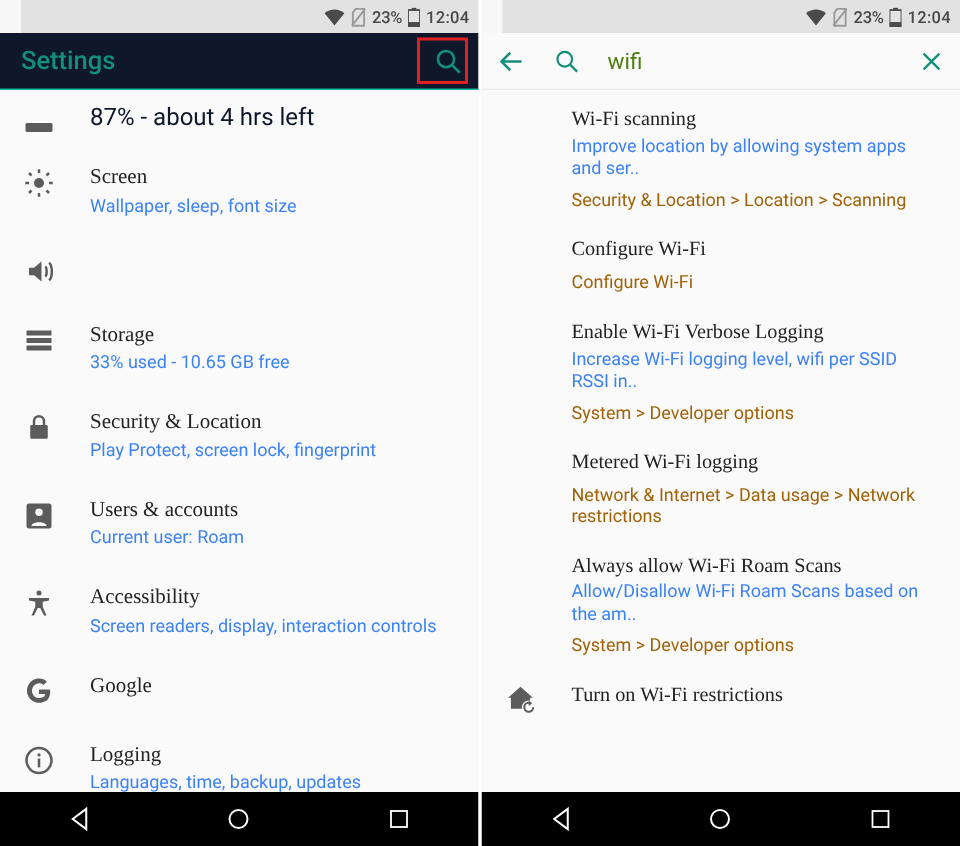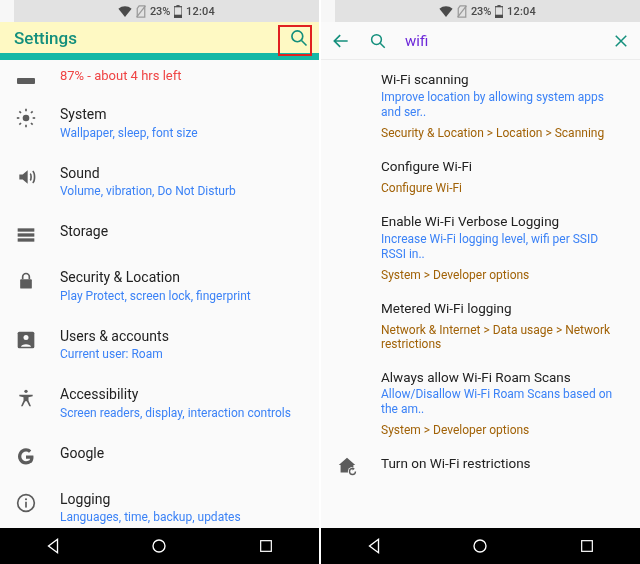--- a/index.html
+++ b/index.html
@@ -1,60 +1,60 @@
 <!DOCTYPE html>
 <html><head>
 <meta charset="utf-8">
 <style>
   * { margin:0; padding:0; box-sizing:border-box; font-family: Roboto, Arial, sans-serif; }
   body { background:#fff; width:640px; height:564px; display:flex; position:relative; }
   .pane { width:319px; height:564px; background:#f7f7f7; position:relative; overflow:hidden; display:flex; flex-direction:column; }
   .divider { width:2px; height:564px; background:#fff; }
 
-  .statusbar { height:22px; background:#e2e2e2; display:flex; justify-content:center; align-items:center; padding:0 6px; gap:4px; color:#4a4a4a; font-size:11px; font-weight:500;margin-left:14px; }
+  .statusbar { height:22px; background:#e2e2e2; display:flex; justify-content:flex-end; align-items:center; padding:0 6px; gap:4px; color:#4a4a4a; font-size:11px; font-weight:500;margin-left:14px; }
   .statusbar svg { display:block; }
   .sb-pct { letter-spacing:-0.2px; }
   .sb-time { letter-spacing:0.2px; }
 
-  .appbar { height:38px; display:flex; align-items:center; padding:0 8px 0 14px; background:#fef9c3; border-bottom:7px solid #14b8a6; }
+  .appbar { height:38px; display:flex; align-items:center; padding:0 8px 0 14px; background:#0f172a; border-bottom:1px solid #14b8a6; }
   .appbar-title { color:#138f7c; font-size:17px; font-weight:500; flex:1; }
   .appbar-search { width:24px; height:24px; display:flex; align-items:center; justify-content:center; color:#138f7c; }
   .search-highlight { position:absolute; top:25px; left:278px; width:34px; height:31px; border:2px solid #e02020; pointer-events:none; }
 
   .appbar-search-mode { height:38px; display:flex; align-items:center; padding:0 10px 0 10px; background:#fafafa; gap:18px; border-bottom:1px solid #ececec; }
   .back-btn { color:#138f7c; display:flex; }
   .search-icon-field { color:#138f7c; display:flex; }
-  .search-text { font-size:15px; color:#6d28d9; flex:1; }
+  .search-text { font-size:15px; color:#4d7c0f; flex:1; }
   .clear-btn { color:#138f7c; display:flex; }
 
   .content { flex:1; overflow:hidden; background:#fafafa; }
   .list { padding:0; }
   .row { display:flex; padding:12px 14px 12px 14px; gap:22px; }
   .row-icon { width:24px; min-width:24px; display:flex; align-items:flex-start; justify-content:center; color:#5c5c5c; margin-top:2px;}
   .row-icon svg { display:block; }
   .row-body { flex:1; }
-  .row-title { font-size:14px; color:#222; line-height:1.25; }
+  .row-title { font-size:14px; color:#222; line-height:1.25;font-family:Liberation Serif, serif; }
   .row-sub { font-size:12px; color:#3b82f6; margin-top:2px; line-height:1.25; }
   .row-crumb { font-size:12px; color:#a16207; margin-top:6px; }
 
   .row.search .row-body { padding-right:4px; }
   .row.search .row-title { font-size:13.5px; }
   .row.search .row-sub { font-size:12px; }
   .row.search .row-crumb { font-size:12px; }
   .row.search { padding:9px 14px 9px 14px; }
   .pane.right .list { margin-top:2px; }
   .pane.right .row-icon { margin-top:0; }
 
   .navbar { height:36px; background:#000; display:flex; align-items:center; justify-content:space-around; }
   .navbtn { color:#fff; display:flex; align-items:center; justify-content:center; width:60px; height:36px; }
 
   .battery-item { display:flex; padding:6px 14px 10px 14px; gap:22px; }
   .battery-item .row-icon { display:flex; align-items:flex-end; justify-content:center; }
   .battery-item .row-icon .bshape { width:18px; height:6px; background:#5c5c5c; border-radius:1px; }
-  .battery-item .row-sub { font-size:13px; color:#ef4444; }
+  .battery-item .row-sub { font-size:16px; color:#0f172a; }
 </style>
 </head>
 <body>
 
 <div class="pane left">
   <div class="statusbar">
     <svg width="14" height="11" viewBox="0 0 24 20">
         <path fill="#4a4a4a" d="M12 20 L0 5 C7 -1 17 -1 24 5 Z"></path>
       </svg>
     <svg width="10" height="13" viewBox="0 0 16 20">
@@ -102,48 +102,45 @@
                 <line x1="1" y1="12" x2="4" y2="12"></line>
                 <line x1="20" y1="12" x2="23" y2="12"></line>
                 <line x1="4" y1="4" x2="6" y2="6"></line>
                 <line x1="18" y1="18" x2="20" y2="20"></line>
                 <line x1="4" y1="20" x2="6" y2="18"></line>
                 <line x1="18" y1="6" x2="20" y2="4"></line>
               </g>
             </svg>
           </div>
         <div class="row-body">
-            <div class="row-title">System</div>
+            <div class="row-title">Screen</div>
             <div class="row-sub">Wallpaper, sleep, font size</div>
           </div>
       </div>
 
       <div class="row">
         <div class="row-icon">
             <svg width="20" height="20" viewBox="0 0 24 24">
               <path fill="#5c5c5c" d="M4 9v6h4l6 5V4L8 9H4z"></path>
               <path fill="none" stroke="#5c5c5c" stroke-width="2" d="M17 8c1.5 1 1.5 7 0 8 M20 5c3 2 3 12 0 14"></path>
             </svg>
-          </div>
-        <div class="row-body">
-            <div class="row-title">Sound</div>
-            <div class="row-sub">Volume, vibration, Do Not Disturb</div>
           </div>
       </div>
 
       <div class="row">
         <div class="row-icon">
             <svg width="20" height="20" viewBox="0 0 24 24">
               <rect x="2" y="4" width="20" height="4" fill="#5c5c5c"></rect>
               <rect x="2" y="10" width="20" height="4" fill="#5c5c5c"></rect>
               <rect x="2" y="16" width="20" height="4" fill="#5c5c5c"></rect>
             </svg>
           </div>
         <div class="row-body">
             <div class="row-title">Storage</div>
+            <div class="row-sub">33% used - 10.65 GB free</div>
           </div>
       </div>
 
       <div class="row">
         <div class="row-icon">
             <svg width="20" height="20" viewBox="0 0 24 24">
               <rect x="5" y="10" width="14" height="11" rx="1" fill="#5c5c5c"></rect>
               <path d="M8 10 V7 a4 4 0 0 1 8 0 V10" fill="none" stroke="#5c5c5c" stroke-width="2"></path>
             </svg>
           </div>

